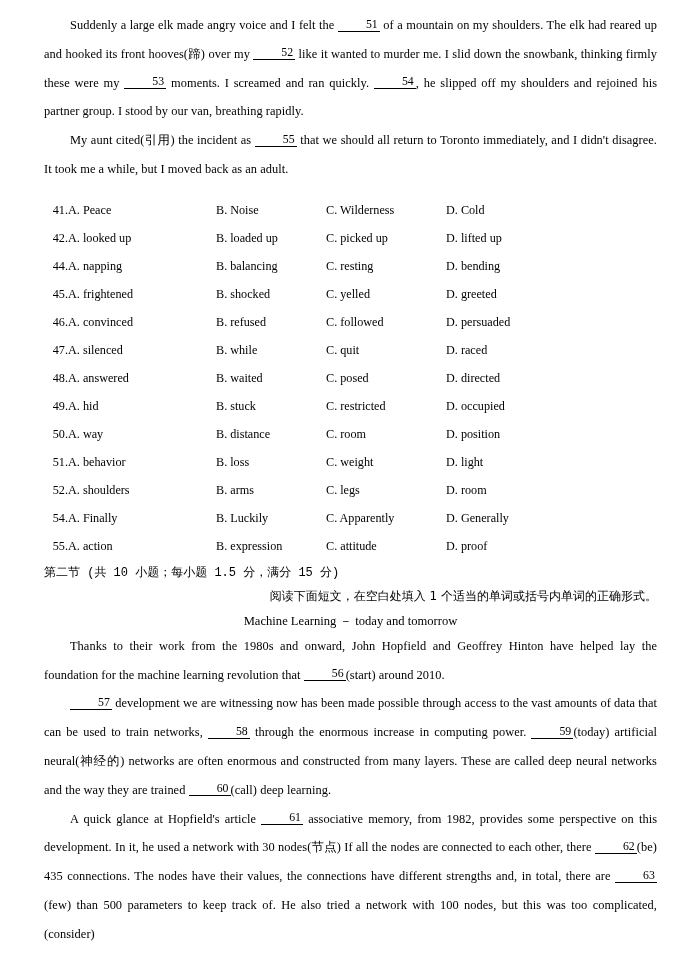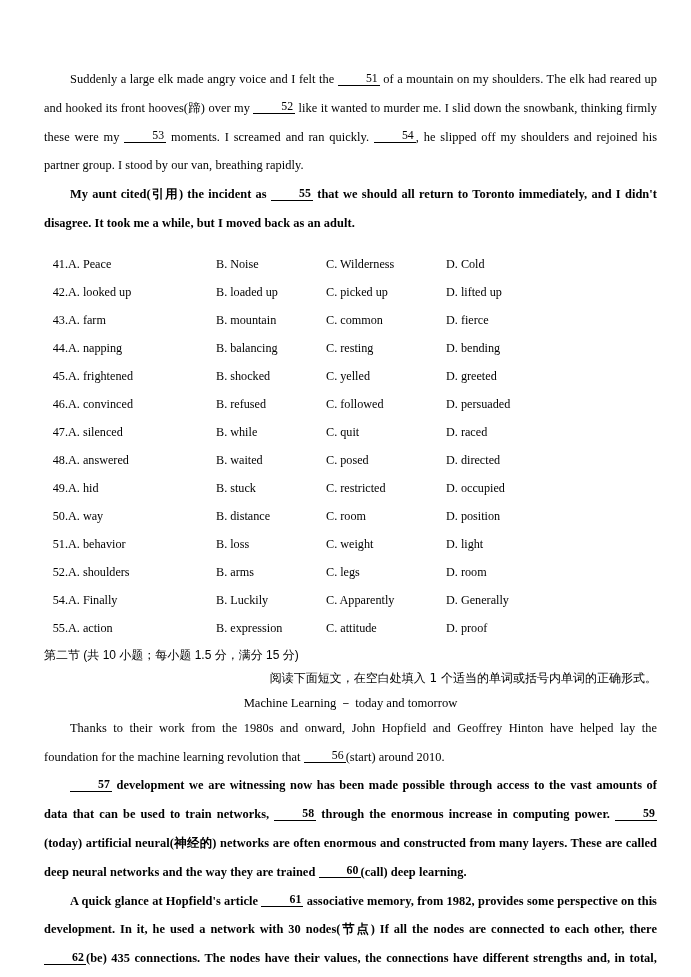--- a/index.html
+++ b/index.html
@@ -13,35 +13,34 @@
     font-family: "Liberation Serif", "DejaVu Serif", serif;
     color: #000000;
     overflow: hidden;
   }
   .page {
     position: relative;
     width: 691px;
     height: 689px;
     background: #ffffff;
     box-sizing: border-box;
-    padding: 26px 34px 0 44px;
-    margin-top: 39px;
+    padding: 11px 34px 0 44px;
   }
 
   
   .para {
     font-size: 12.4px;
     line-height: 28.8px;
     text-align: justify;
     text-justify: inter-word;
     text-indent: 26px;
     margin: 0;
     letter-spacing: 0.05px;
   }
-  .para + .para { margin-top: 0px; font-weight: bold; }
+  .para + .para { margin-top: 0px; }
 
   
   .blank {
     display: inline-block;
     border-bottom: 1px solid #000;
     text-align: center;
     font-size: 11.8px;
     line-height: 13px;
     vertical-align: baseline;
     position: relative;
@@ -70,21 +69,21 @@
     display: inline-block;
     vertical-align: top;
   }
   .opt-row .c-a { width: 148px; }
   .opt-row .c-b { width: 110px; }
   .opt-row .c-c { width: 120px; }
   .opt-row .c-d { width: 120px; }
 
   
   .sect-head {
-    font-family: Liberation Sans, sans-serif;
+    font-family: Liberation Mono, monospace;
     font-size: 12px;
     line-height: 22px;
     margin-top: 2px;
     white-space: nowrap;
   }
   .sect-sub {
     font-family: "DejaVu Sans", "Liberation Sans", sans-serif;
     font-size: 12px;
     line-height: 24px;
     text-indent: 24px;
@@ -107,21 +106,20 @@
 <div class="page">
 
   <div>
     <p class="para">Suddenly a large elk made angry voice and I felt the <span class="blank">51</span> of a mountain on my shoulders. The elk had reared up and hooked its front hooves(蹄) over my <span class="blank">52</span> like it wanted to murder me. I slid down the snowbank, thinking firmly these were my <span class="blank">53</span> moments. I screamed and ran quickly. <span class="blank">54</span>, he slipped off my shoulders and rejoined his partner group. I stood by our van, breathing rapidly.</p>
     <p class="para">My aunt cited(引用) the incident as <span class="blank">55</span> that we should all return to Toronto immediately, and I didn't disagree. It took me a while, but I moved back as an adult.</p>
   </div>
 
   <div class="options">
       <div class="opt-row"><span class="num">41.</span><span class="cell c-a">A. Peace</span><span class="cell c-b">B. Noise</span><span class="cell c-c">C. Wilderness</span><span class="cell c-d">D. Cold</span></div>
       <div class="opt-row"><span class="num">42.</span><span class="cell c-a">A. looked up</span><span class="cell c-b">B. loaded up</span><span class="cell c-c">C. picked up</span><span class="cell c-d">D. lifted up</span></div>
-      <div class="opt-row"><span class="num">43.</span><span class="cell c-a">A. farm</span><span class="cell c-b">B. mountain</span><span class="cell c-c">C. common</span><span class="cell c-d">D. fierce</span></div>
       <div class="opt-row"><span class="num">44.</span><span class="cell c-a">A. napping</span><span class="cell c-b">B. balancing</span><span class="cell c-c">C. resting</span><span class="cell c-d">D. bending</span></div>
       <div class="opt-row"><span class="num">45.</span><span class="cell c-a">A. frightened</span><span class="cell c-b">B. shocked</span><span class="cell c-c">C. yelled</span><span class="cell c-d">D. greeted</span></div>
       <div class="opt-row"><span class="num">46.</span><span class="cell c-a">A. convinced</span><span class="cell c-b">B. refused</span><span class="cell c-c">C. followed</span><span class="cell c-d">D. persuaded</span></div>
       <div class="opt-row"><span class="num">47.</span><span class="cell c-a">A. silenced</span><span class="cell c-b">B. while</span><span class="cell c-c">C. quit</span><span class="cell c-d">D. raced</span></div>
       <div class="opt-row"><span class="num">48.</span><span class="cell c-a">A. answered</span><span class="cell c-b">B. waited</span><span class="cell c-c">C. posed</span><span class="cell c-d">D. directed</span></div>
       <div class="opt-row"><span class="num">49.</span><span class="cell c-a">A. hid</span><span class="cell c-b">B. stuck</span><span class="cell c-c">C. restricted</span><span class="cell c-d">D. occupied</span></div>
       <div class="opt-row"><span class="num">50.</span><span class="cell c-a">A. way</span><span class="cell c-b">B. distance</span><span class="cell c-c">C. room</span><span class="cell c-d">D. position</span></div>
       <div class="opt-row"><span class="num">51.</span><span class="cell c-a">A. behavior</span><span class="cell c-b">B. loss</span><span class="cell c-c">C. weight</span><span class="cell c-d">D. light</span></div>
       <div class="opt-row"><span class="num">52.</span><span class="cell c-a">A. shoulders</span><span class="cell c-b">B. arms</span><span class="cell c-c">C. legs</span><span class="cell c-d">D. room</span></div>
       <div class="opt-row"><span class="num">54.</span><span class="cell c-a">A. Finally</span><span class="cell c-b">B. Luckily</span><span class="cell c-c">C. Apparently</span><span class="cell c-d">D. Generally</span></div>

